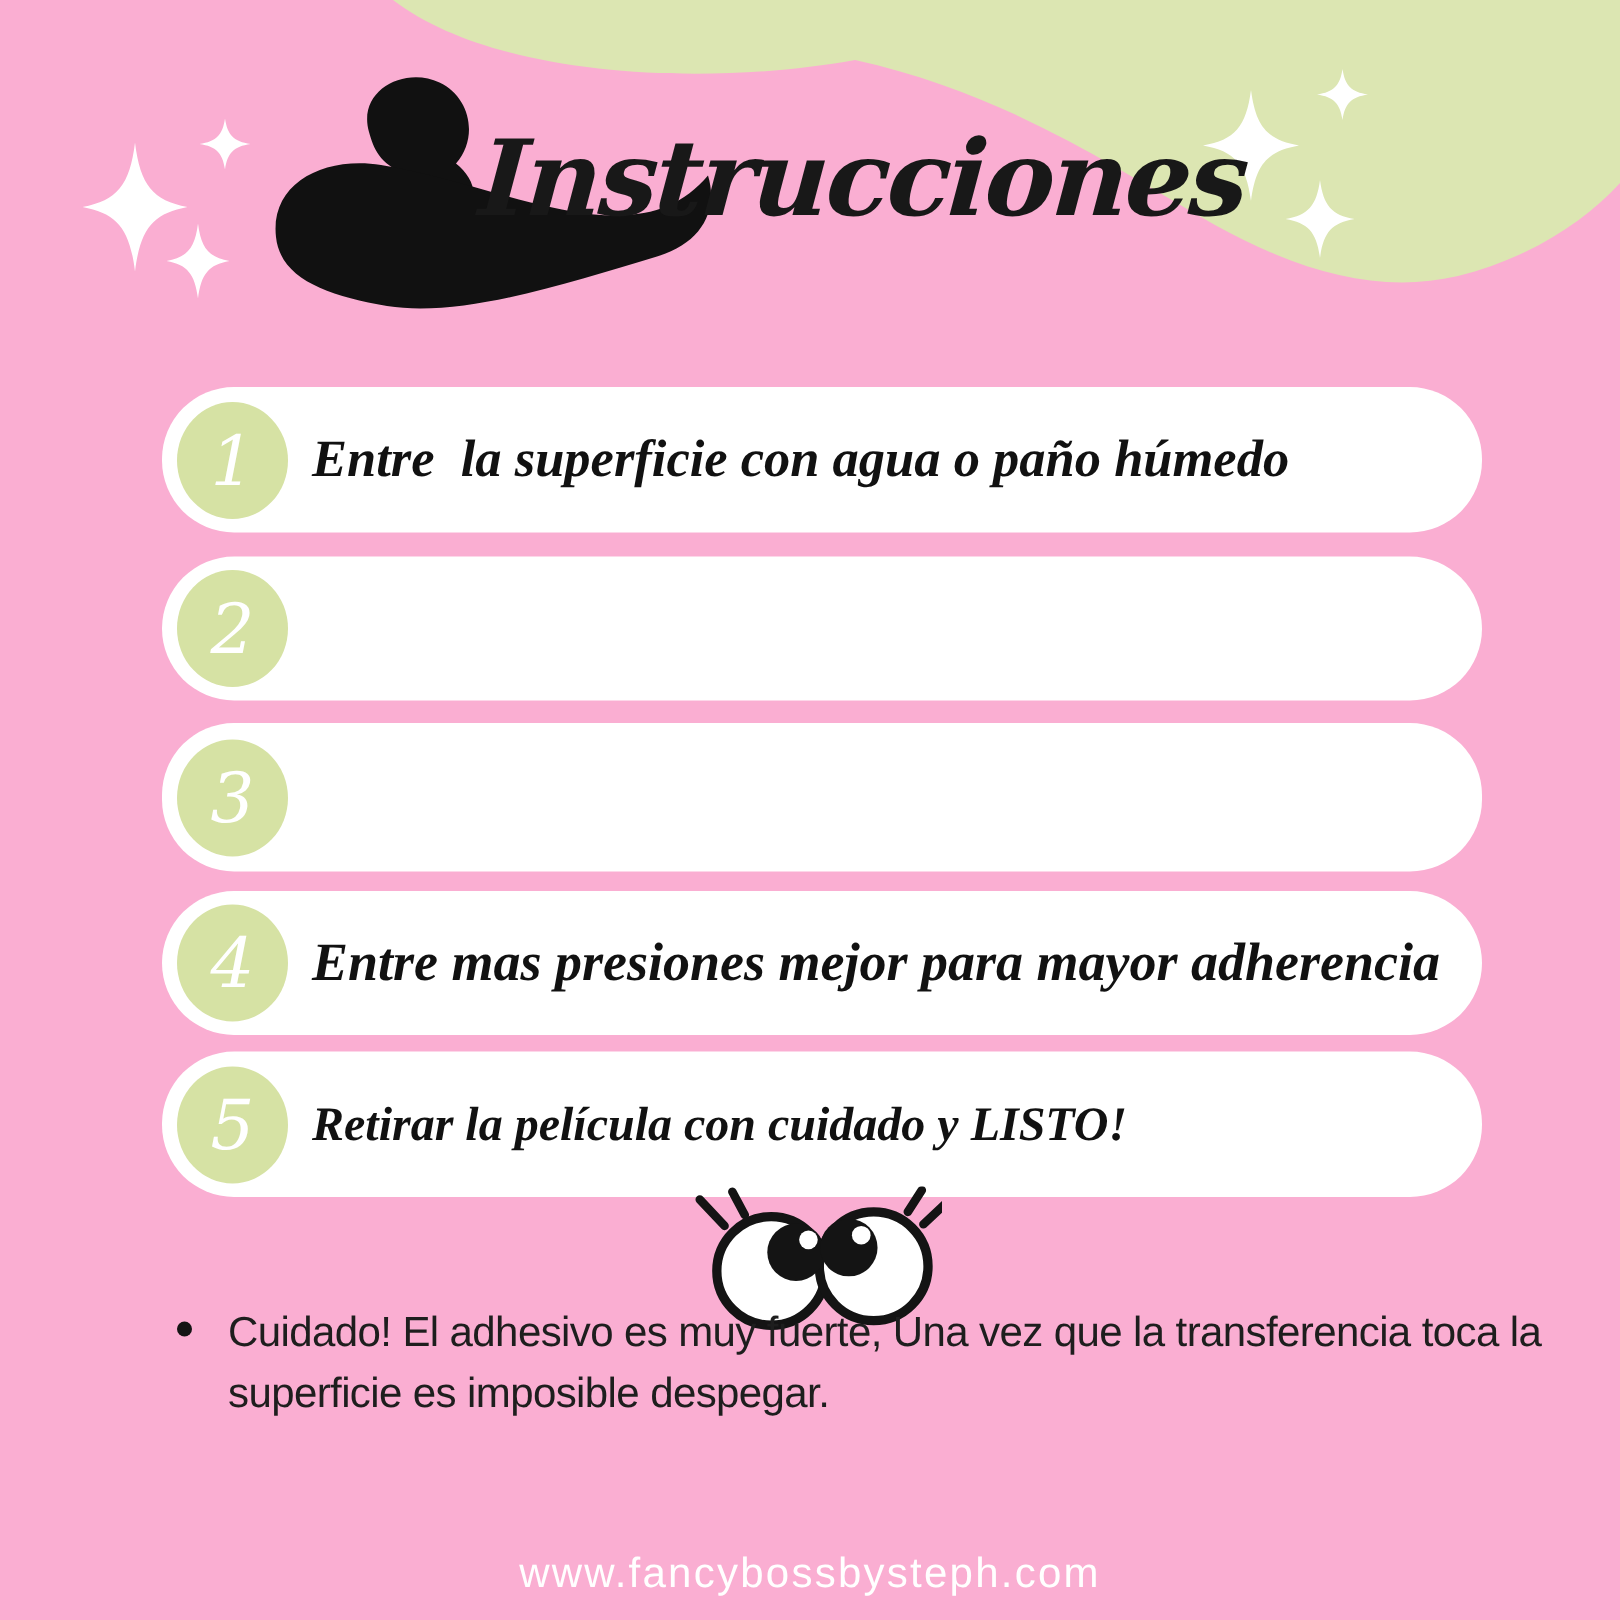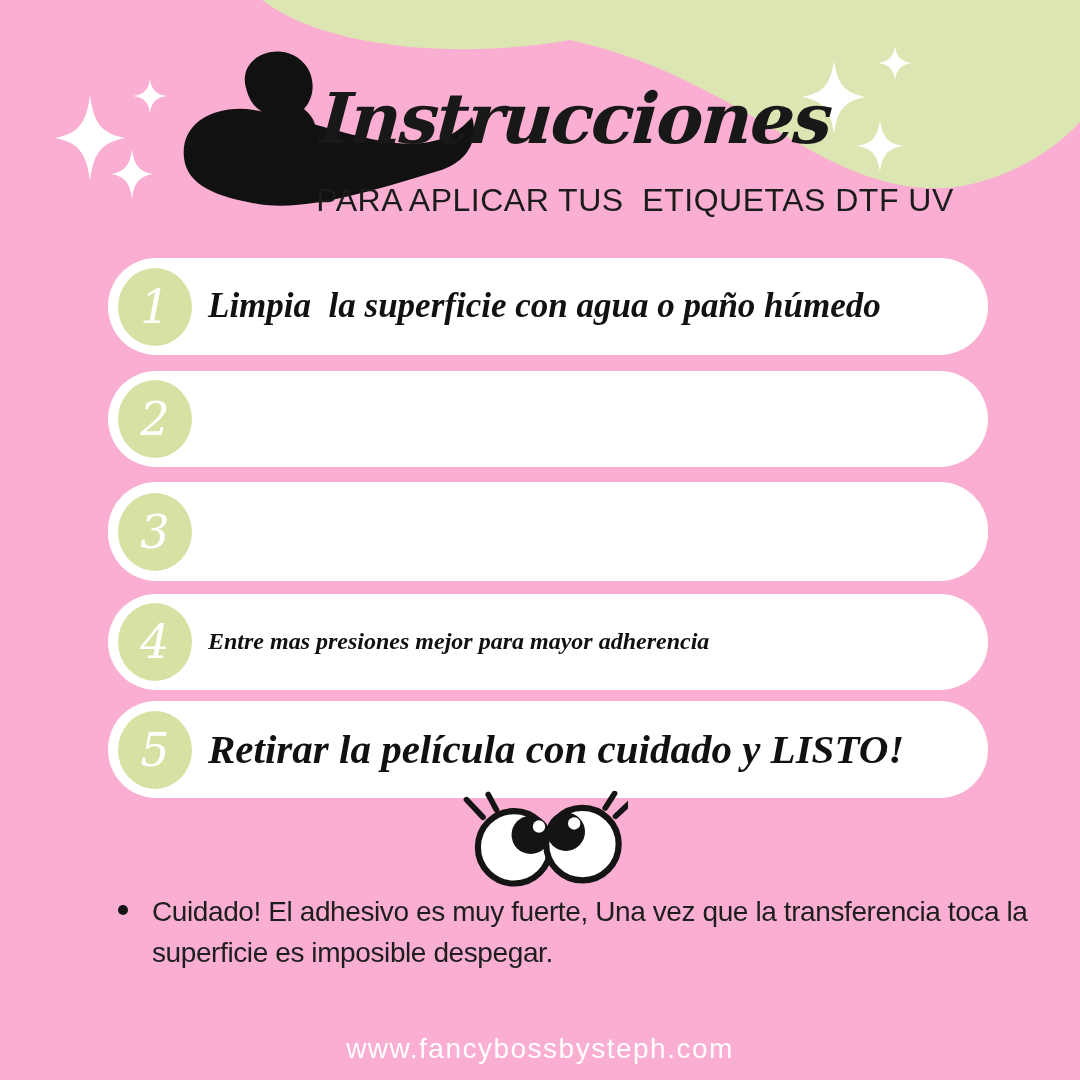--- a/index.html
+++ b/index.html
@@ -33,24 +33,24 @@
   }
   .badge span{
     font-family:"DejaVu Serif",serif;font-style:italic;
     font-size:46px;color:#ffffff;line-height:1;
   }
   .step-text{
     padding-left:100px;padding-right:14px;
     font-family:"Liberation Serif",serif;font-weight:bold;font-style:italic;
     font-size:35px;line-height:1.38;color:#111111;white-space:pre-wrap;
   }
-  .step-text.s4{font-size:24px;}
-  .step-text.s5{font-size:41px;}
+  .step-text.s4{font-size:36px;}
+  .step-text.s5{font-size:32px;}
   .eyes{position:absolute;left:452px;top:791px;}
-  .notes{position:absolute;left:118px;top:868px;width:920px;margin-top:24px;}
+  .notes{position:absolute;left:118px;top:868px;width:920px;}
   .note{display:flex;margin-bottom:9px;}
   .dot{
     flex:0 0 auto;width:10px;height:10px;border-radius:50%;
     background:#141414;margin:13px 24px 0 0;
   }
   .note-text{
     font-size:28px;letter-spacing:-0.4px;line-height:1.45;color:#1e1e1e;
     white-space:pre-wrap;
   }
   .site{
@@ -87,27 +87,26 @@
   <svg class="sparkle" style="left:857px;top:120px" width="46" height="52" viewBox="0 0 100 100" preserveAspectRatio="none">
       <path fill="#ffffff" d="M50 0 C55 33 67 45 100 50 C67 55 55 67 50 100 C45 67 33 55 0 50 C33 45 45 33 50 0 Z"></path>
     </svg>
 
   <svg class="logo" width="300" height="170" viewBox="0 0 300 170">
     <path fill="#111111" d="M 66,42 C 58,14 90,-2 113,9 C 134,19 139,46 124,63 C 135,72 140,84 131,95 C 121,82 104,76 90,70 C 73,63 69,53 66,42 Z"></path>
     <path fill="#111111" d="M 4,112 C 0,76 36,58 74,64 C 124,72 170,92 216,97 C 252,100 274,92 292,71 C 299,94 288,116 258,125 C 198,143 128,166 78,158 C 38,151 7,140 4,112 Z"></path>
   </svg>
 
   <div class="title">Instrucciones</div>
-  <div class="subtitle">PARA APLICAR TUS  ETIQUETAS DTF UV</div>
 
   <div class="pill" style="top:258px;height:97px">
     <div class="badge">
         <span>1</span>
       </div>
-    <div class="step-text">Limpia  la superficie con agua o paño húmedo</div>
+    <div class="step-text">Entre  la superficie con agua o paño húmedo</div>
   </div>
 
   <div class="pill" style="top:371px;height:96px">
     <div class="badge">
         <span>2</span>
       </div>
   </div>
 
   <div class="pill" style="top:482px;height:99px">
     <div class="badge">

